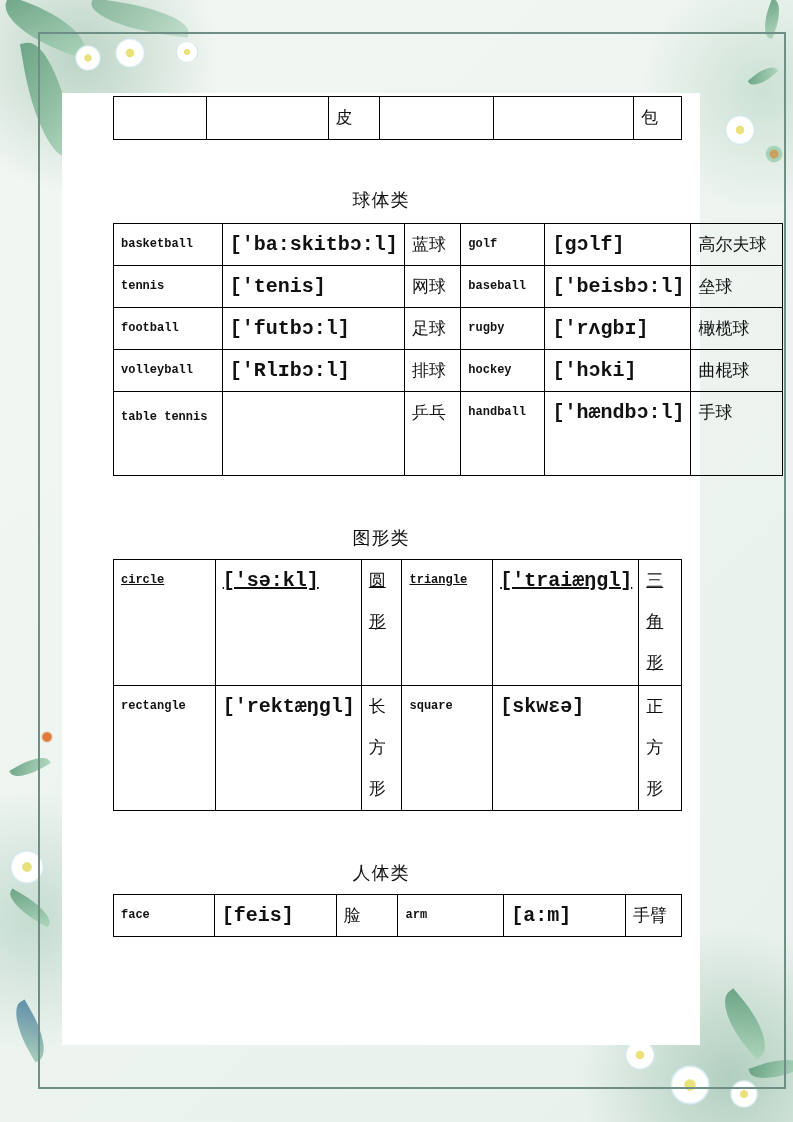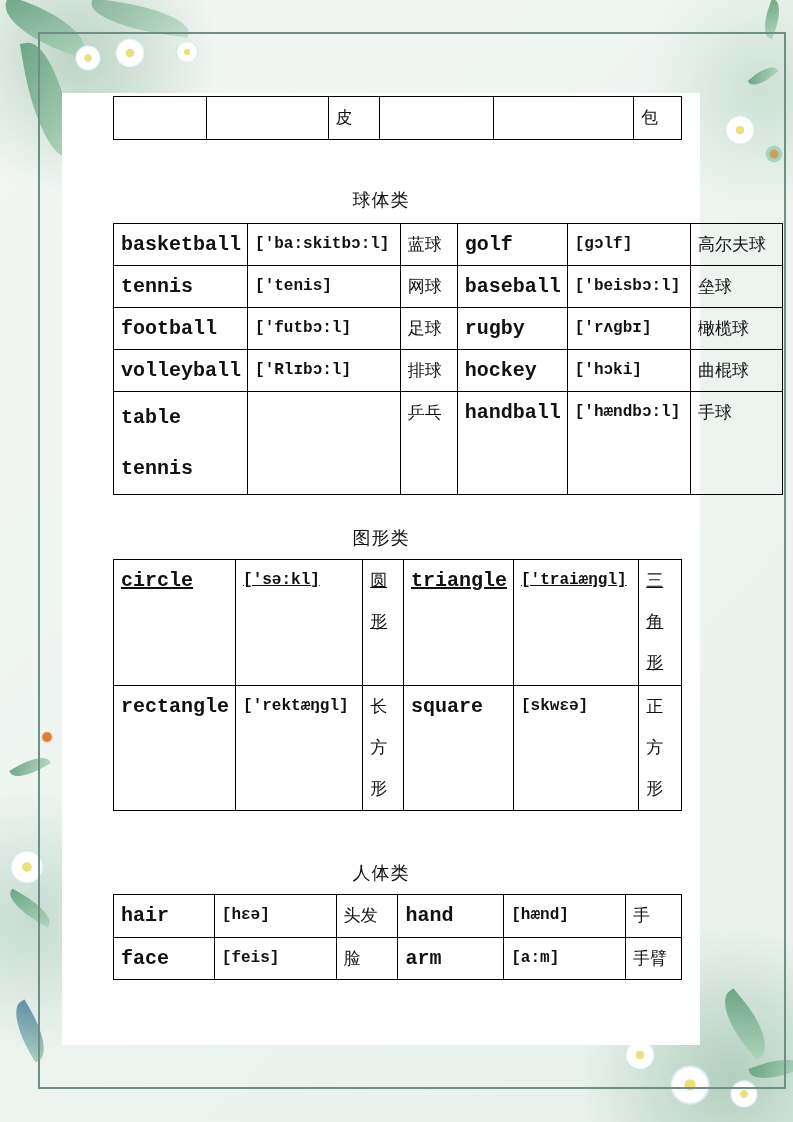--- a/index.html
+++ b/index.html
@@ -30,22 +30,22 @@
   table { border-collapse: collapse; position: absolute; }
   td {
     border: 1.3px solid #000;
     vertical-align: top;
     padding: 8px 6px 0 7px;
     font-size: 16.5px;
     line-height: 41px;
     white-space: nowrap;
     font-family: "DejaVu Sans Mono", "Liberation Mono", monospace;
   }
-  td.en { font-family: "Liberation Mono", "DejaVu Sans Mono", monospace; font-weight: bold; font-size: 20px; line-height: 25px; padding-top: 8px; }
-  td.ph { font-family: "Liberation Mono", "DejaVu Sans Mono", monospace; font-weight: bold; font-size: 16px; line-height: 25px; padding-top: 8px; }
+  td.en { font-family: "Liberation Mono", "DejaVu Sans Mono", monospace; font-weight: bold; font-size: 12px; line-height: 25px; padding-top: 8px; }
+  td.ph { font-family: "Liberation Mono", "DejaVu Sans Mono", monospace; font-weight: bold; font-size: 20px; line-height: 25px; padding-top: 8px; }
   td.zh { font-family: "DejaVu Sans", sans-serif; font-size: 17px; line-height: 25px; padding-top: 8px; }
   td.wrap { white-space: normal; }
   .section-title {
     position: absolute; left: 0; width: 100%; text-align: center;
     font-family: "DejaVu Sans", sans-serif; font-size: 18px; letter-spacing: 1px;
   }
 </style>
 </head>
 <body>
 
@@ -191,28 +191,20 @@
   <table style="left:51px;top:801px;width:569px;">
     <colgroup>
         <col style="width:101px">
         <col style="width:122px">
         <col style="width:62px">
         <col style="width:106px">
         <col style="width:122px">
         <col style="width:56px">
       </colgroup>
     <tbody>
-    <tr style="height:43px;">
-      <td class="en">hair</td>
-      <td class="ph">[hɛə]</td>
-      <td class="zh">头发</td>
-      <td class="en">hand</td>
-      <td class="ph">[hænd]</td>
-      <td class="zh">手</td>
-    </tr>
     <tr style="height:42px;">
       <td class="en">face</td>
       <td class="ph">[feis]</td>
       <td class="zh">脸</td>
       <td class="en">arm</td>
       <td class="ph">[a:m]</td>
       <td class="zh">手臂</td>
     </tr>
   </tbody>
     </table>

